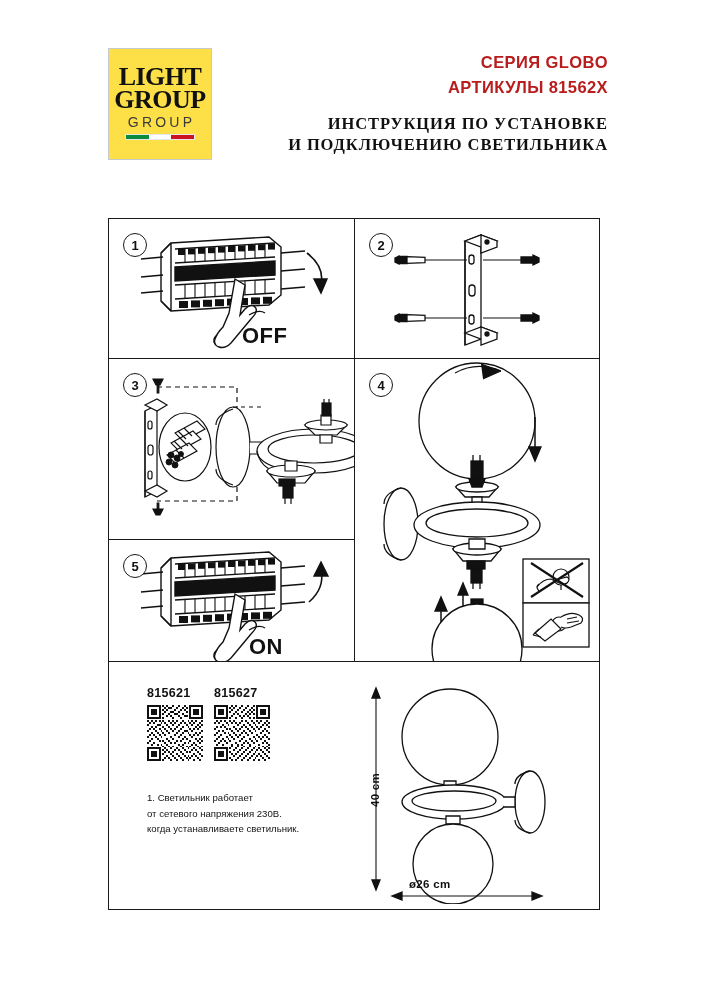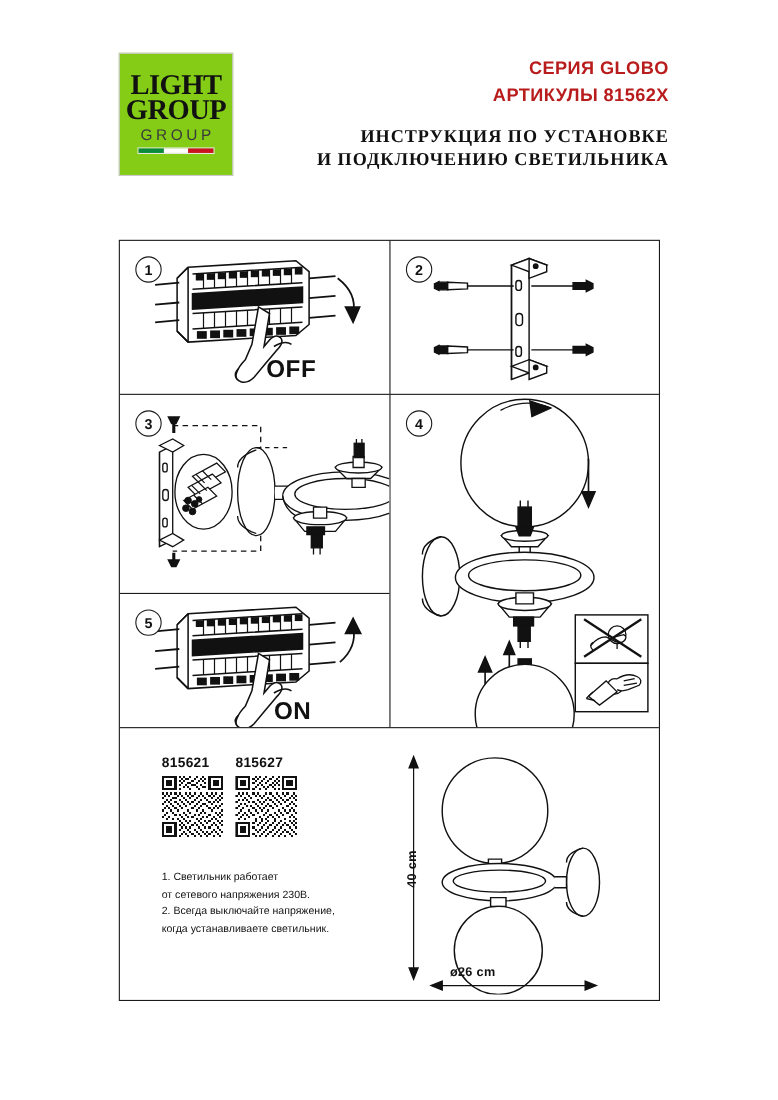--- a/index.html
+++ b/index.html
@@ -13,21 +13,21 @@
   .page { position: relative; width: 707px; height: 1000px; background: #fff; }
 
   
   .header {
     position: absolute; left: 108px; top: 48px; width: 500px; height: 128px;
     display: flex; align-items: flex-start;
   }
   .logo-box {
     width: 104px; height: 112px;
     border: 1px solid #c9c9c9;
-    background: #84cc16;
+    background: #fde047;
     display: flex; flex-direction: column;
     align-items: center; justify-content: center;
     padding: 5px 6px 7px 6px;
     flex: none;
   }
   .logo-word {
     font-family: "Liberation Serif", serif;
     font-weight: bold;
     font-size: 26px;
     line-height: 0.88;
@@ -592,21 +592,20 @@
                        M9 28h1v1H9z M11 28h1v1h-1z M14 28h1v1h-1z M17 28h1v1h-1z M20 28h1v1h-1z
                        M23 28h1v1h-1z M26 28h1v1h-1z"></path>
             </g>
           </svg>
         </div>
       </div>
 
       <div class="notes">
         <div>1. Светильник работает</div>
         <div>от сетевого напряжения 230В.</div>
-        <div>2. Всегда выключайте напряжение,</div>
         <div>когда устанавливаете светильник.</div>
       </div>
 
       <svg width="250" height="230" viewBox="0 0 250 230" style="position:absolute; left:245px; top:12px;">
         <g fill="none" stroke="#111" stroke-width="1.3">
 
           <circle cx="96" cy="63" r="48" fill="#fff"></circle>
 
           <path d="M90 107 L102 107 L102 116 L90 116 Z" fill="#fff"></path>
 

